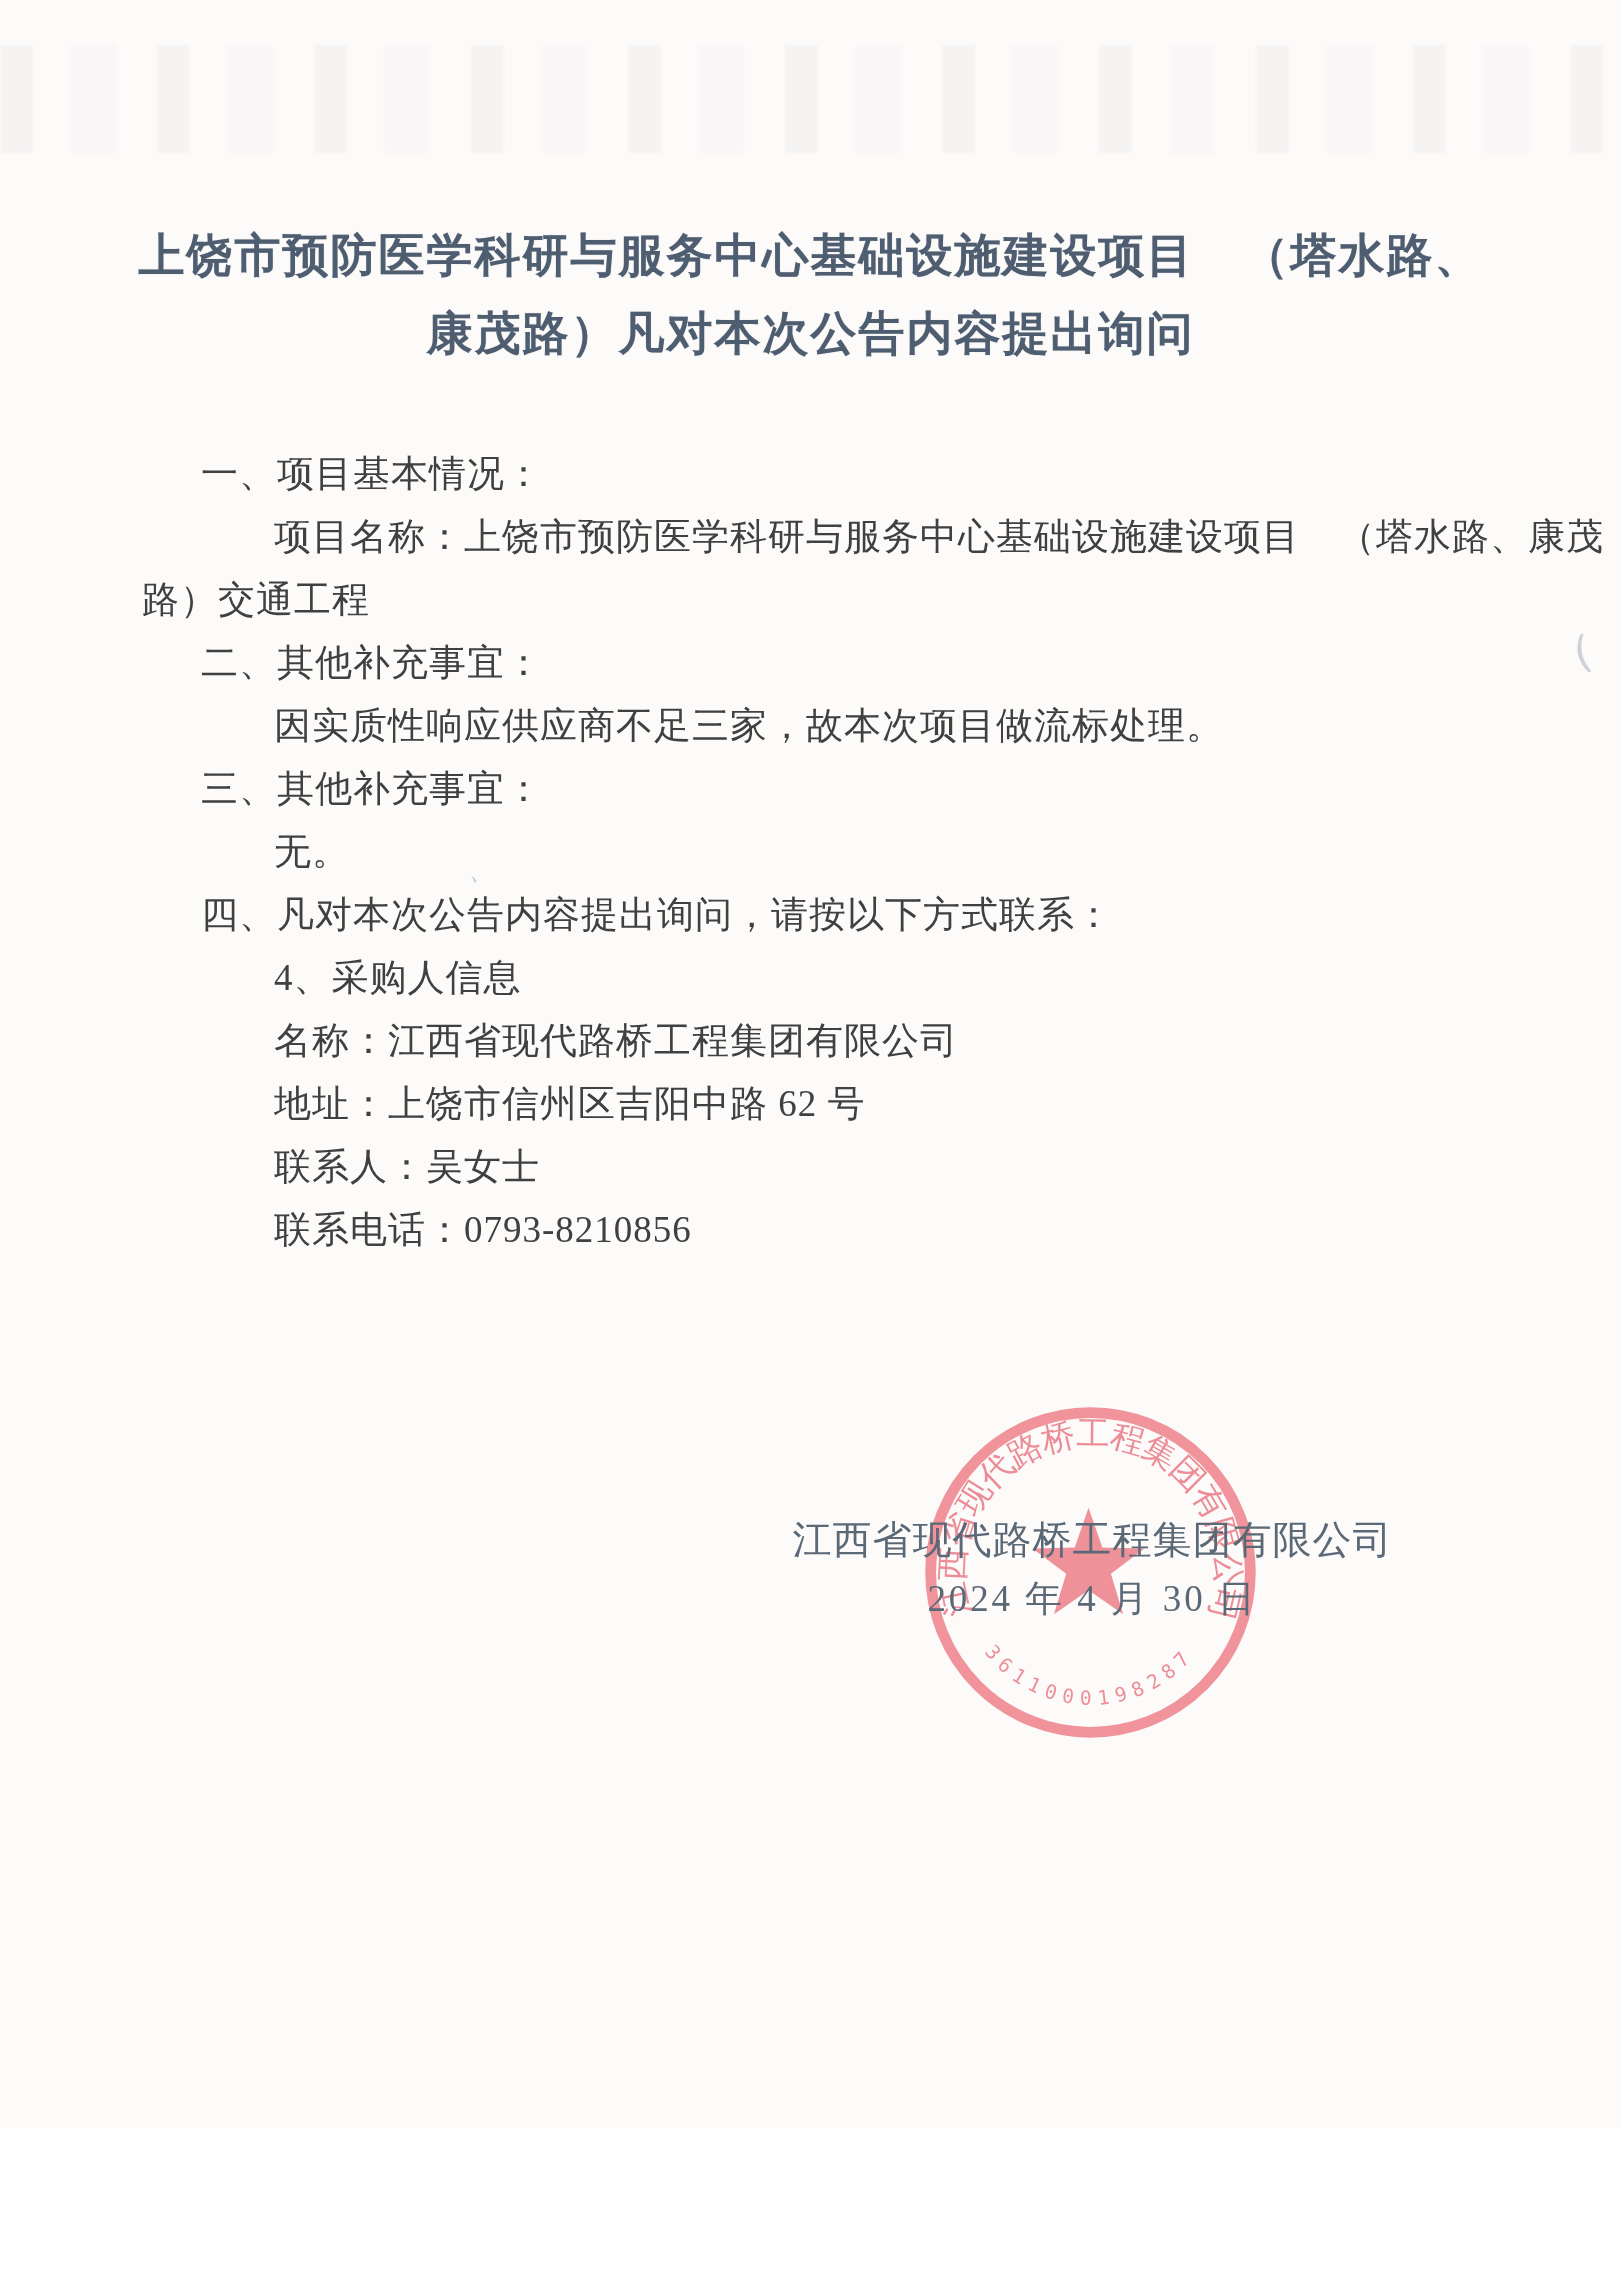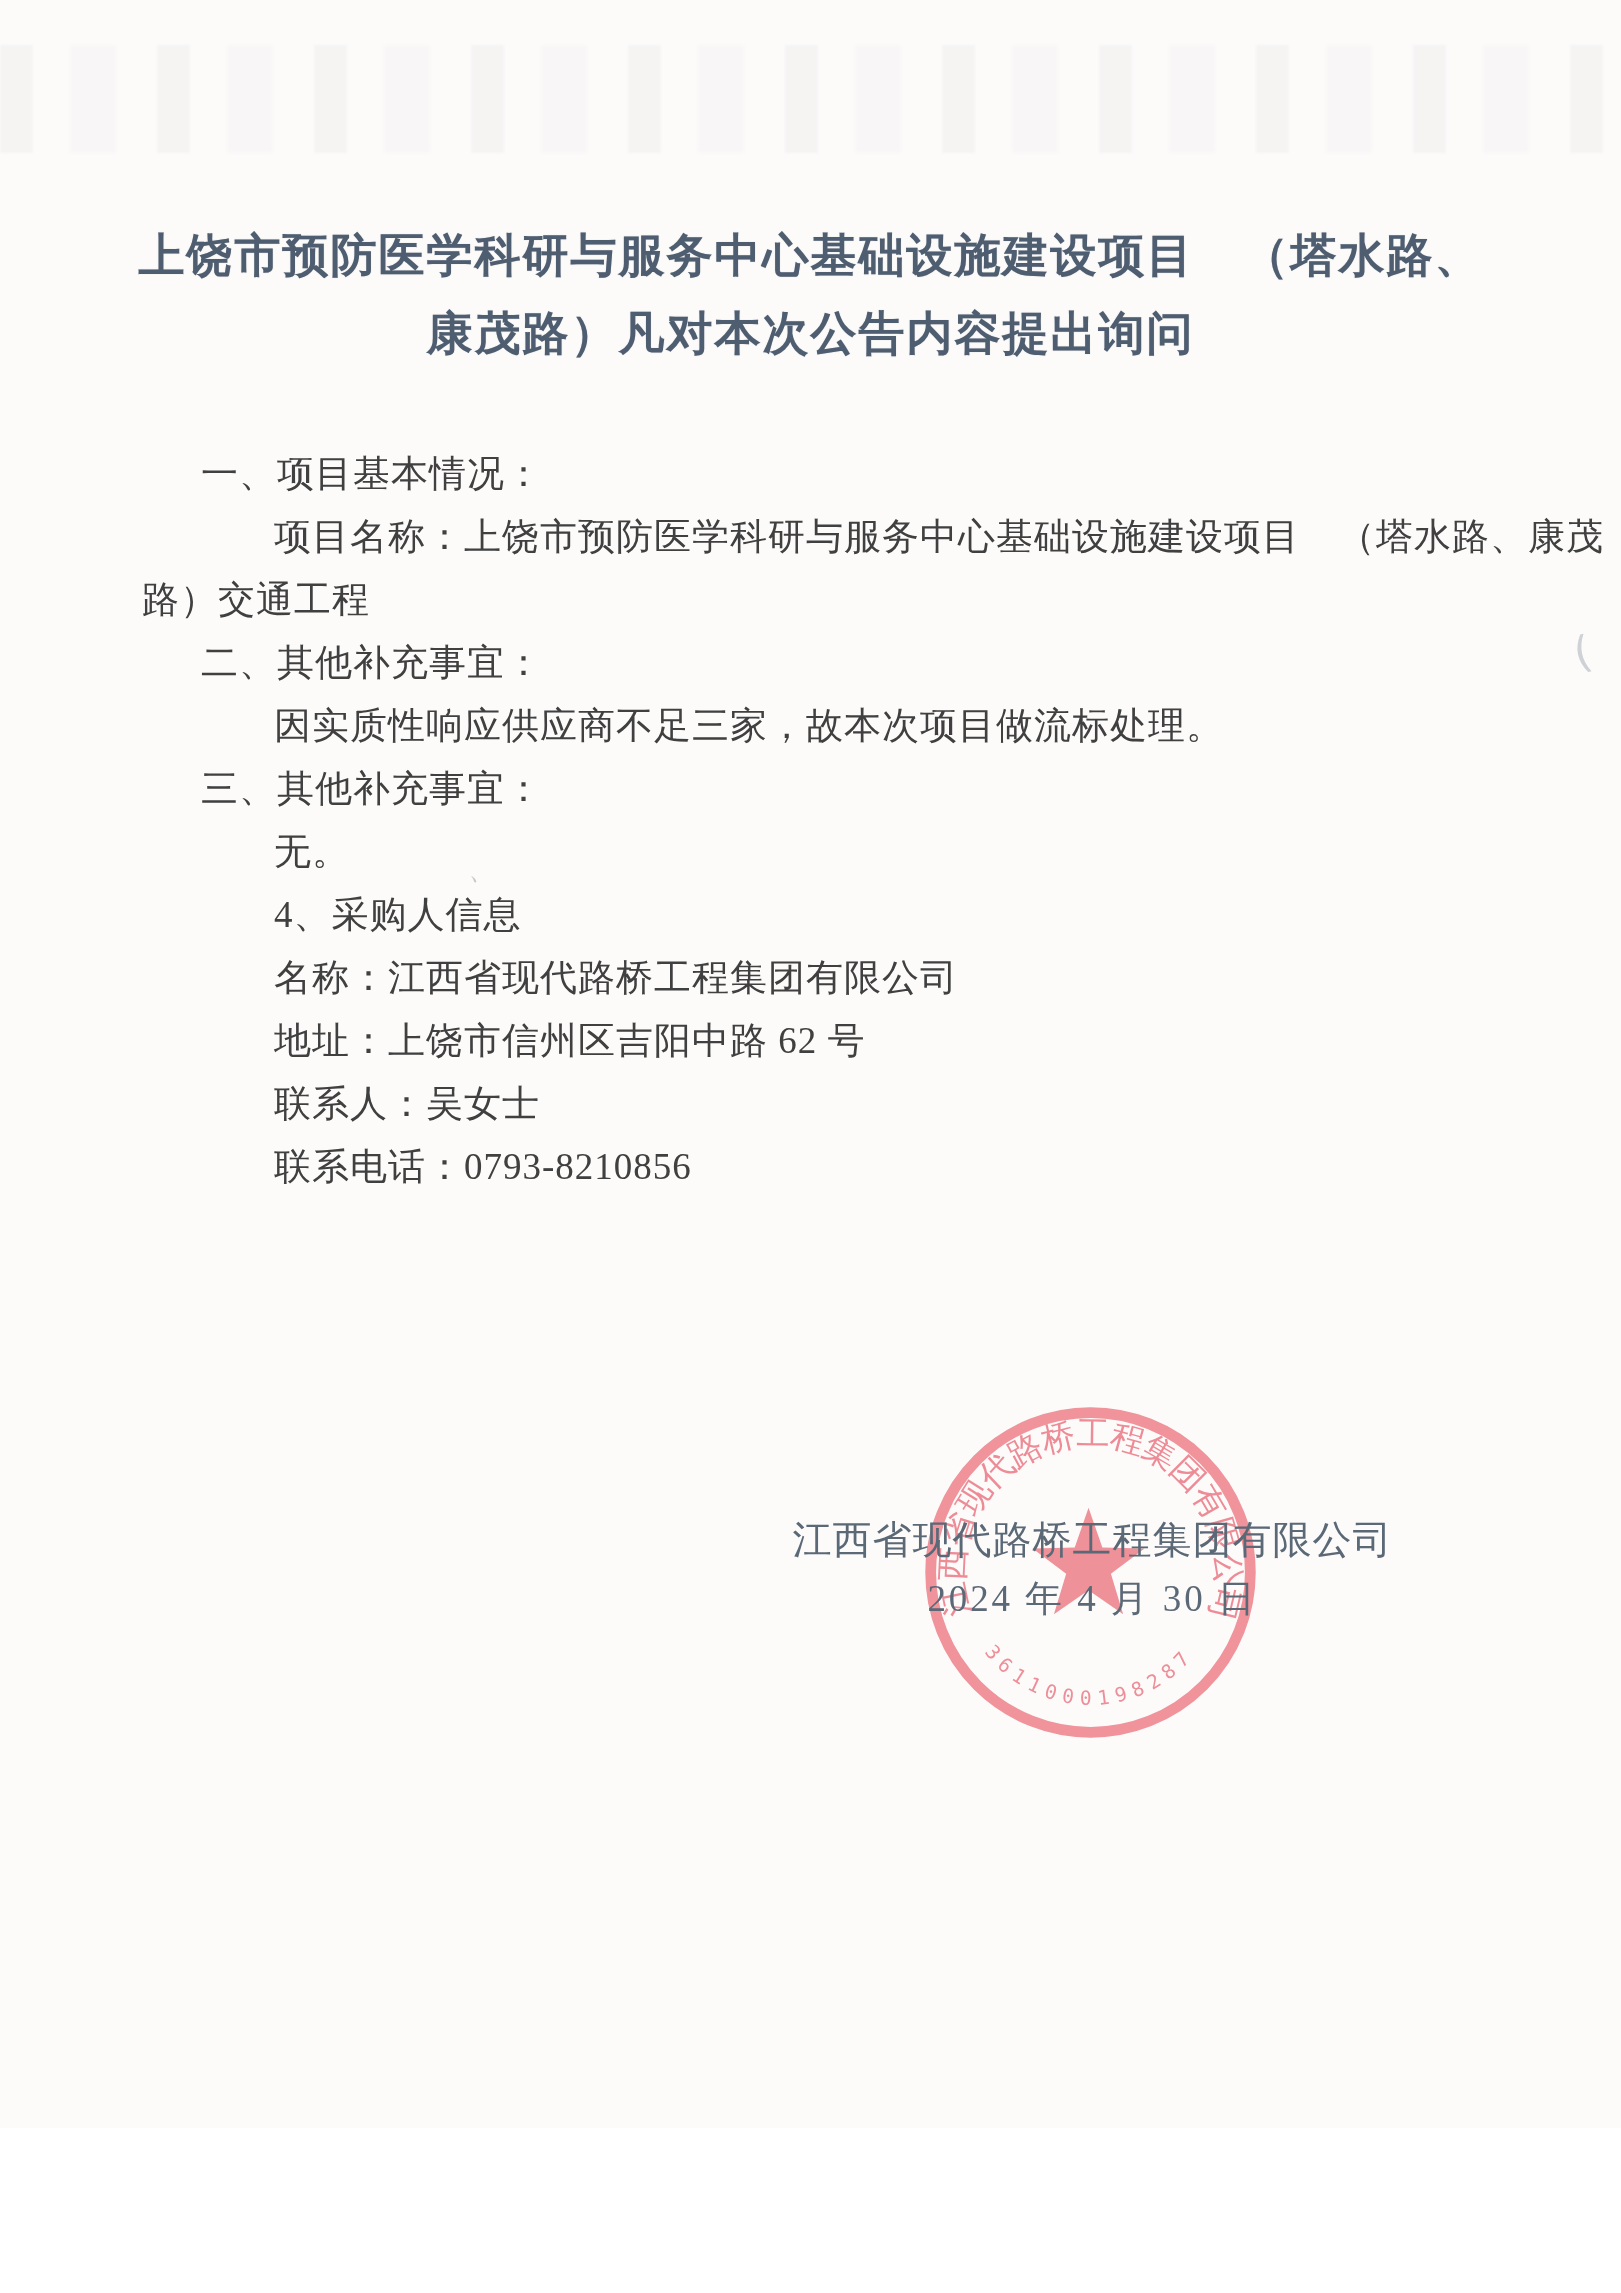--- a/index.html
+++ b/index.html
@@ -70,20 +70,21 @@
   </div>
 
   <div class="body-block">
     <div class="line indent-section">一、项目基本情况：</div>
     <div class="line indent-para">项目名称：上饶市预防医学科研与服务中心基础设施建设项目　（塔水路、康茂</div>
     <div class="line indent-flush">路）交通工程</div>
     <div class="line indent-section">二、其他补充事宜：</div>
     <div class="line indent-para">因实质性响应供应商不足三家，故本次项目做流标处理。</div>
     <div class="line indent-section">三、其他补充事宜：</div>
     <div class="line indent-para">无。</div>
+    <div class="line indent-section">四、凡对本次公告内容提出询问，请按以下方式联系：</div>
     <div class="line indent-para">4、采购人信息</div>
     <div class="line indent-para">名称：江西省现代路桥工程集团有限公司</div>
     <div class="line indent-para">地址：上饶市信州区吉阳中路 62 号</div>
     <div class="line indent-para">联系人：吴女士</div>
     <div class="line indent-para">联系电话：0793-8210856</div>
   </div>
 
   <svg class="seal" viewBox="0 0 360 360" xmlns="http://www.w3.org/2000/svg">
     <defs>
       <path id="ringPath" d="M 58.8 224.1 A 129 129 0 1 1 301.2 224.1" fill="none"></path>

